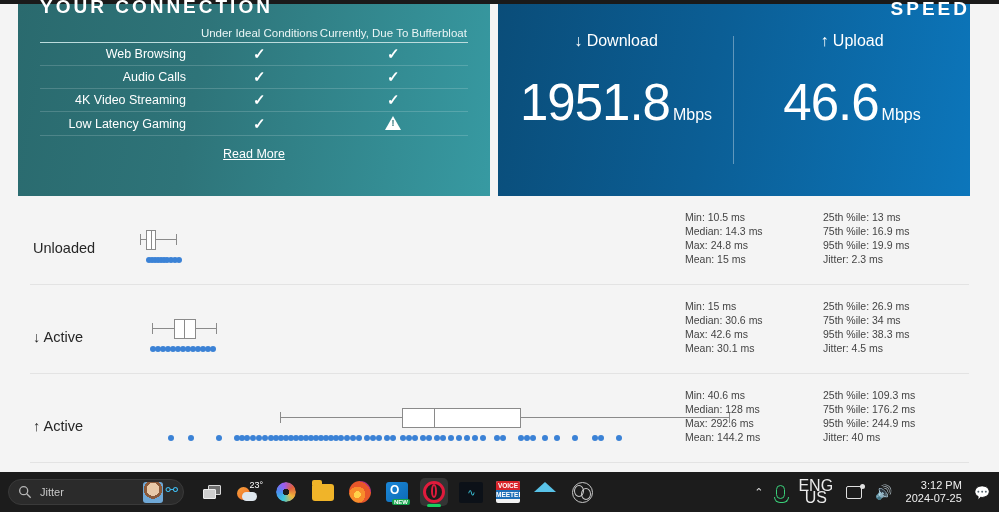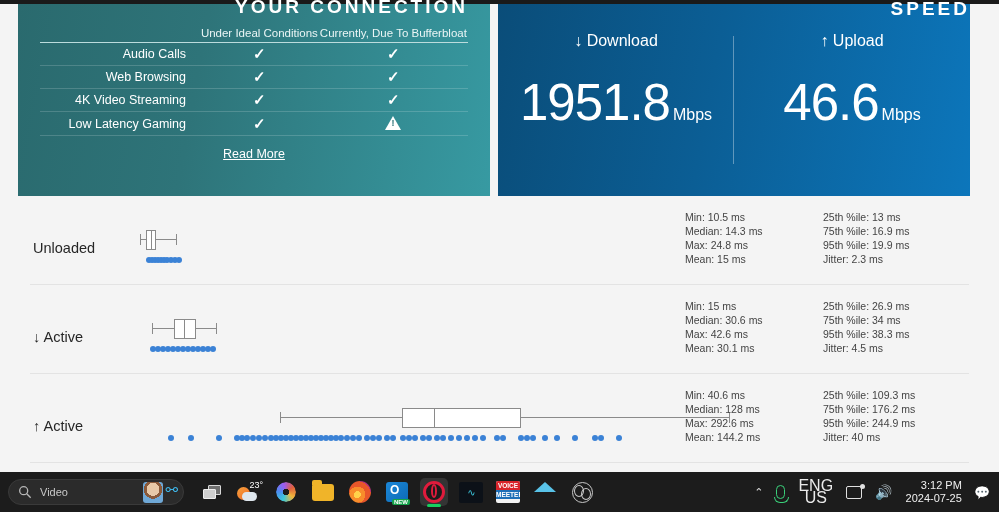--- a/index.html
+++ b/index.html
@@ -23,21 +23,21 @@
   }
 
   
   .conn-panel {
     position: absolute; left: 18px; top: 0px; width: 472px; height: 192px;
     background: linear-gradient(100deg, #2a6a6e 0%, #2e7479 38%, #379aa2 100%);
     color: #ffffff;
     padding: 0 22px;
   }
   .conn-title {
-    text-align: right;
+    text-align: left;
     font-size: 19px; font-weight: bold; letter-spacing: 3.0px;
     line-height: 14px;
     height: 14px; overflow: hidden;
     margin-top: -4px;
     color: #ffffff;
   }
   .conn-table { width: 100%; border-collapse: collapse; margin-top: 13px; }
   .conn-table th {
     font-size: 11.5px; font-weight: normal; color: #eaf5f5;
     padding-bottom: 3px; text-align: center; white-space: nowrap;
@@ -287,30 +287,30 @@
       <table class="conn-table">
         <thead>
           <tr>
             <th class="first"></th>
             <th>Under Ideal Conditions</th>
             <th>Currently, Due To Bufferbloat</th>
           </tr>
         </thead>
         <tbody>
           <tr>
-            <td class="label">Audio Calls</td>
+            <td class="label">Web Browsing</td>
             <td class="mark">
               <span class="check">✓</span>
             </td>
             <td class="mark">
               <span class="check">✓</span>
             </td>
           </tr>
           <tr>
-            <td class="label">Web Browsing</td>
+            <td class="label">Audio Calls</td>
             <td class="mark">
               <span class="check">✓</span>
             </td>
             <td class="mark">
               <span class="check">✓</span>
             </td>
           </tr>
           <tr>
             <td class="label">4K Video Streaming</td>
             <td class="mark">
@@ -526,21 +526,21 @@
     </div>
   </div>
 
   <div class="taskbar">
 
     <div class="search-box">
       <svg class="search-icon" viewBox="0 0 16 16">
         <circle cx="6.5" cy="6.5" r="4.6" fill="none" stroke="#d0d0d0" stroke-width="1.5"></circle>
         <line x1="10" y1="10" x2="14.5" y2="14.5" stroke="#d0d0d0" stroke-width="1.5"></line>
       </svg>
-      <span class="search-text">Video</span>
+      <span class="search-text">Jitter</span>
       <div class="search-avatars">
         <div class="avatar-face"></div>
         <div class="helix">⚯</div>
       </div>
     </div>
 
     <div class="tb-icons">
 
       <div class="tb-icon">
         <div class="i-taskview">

